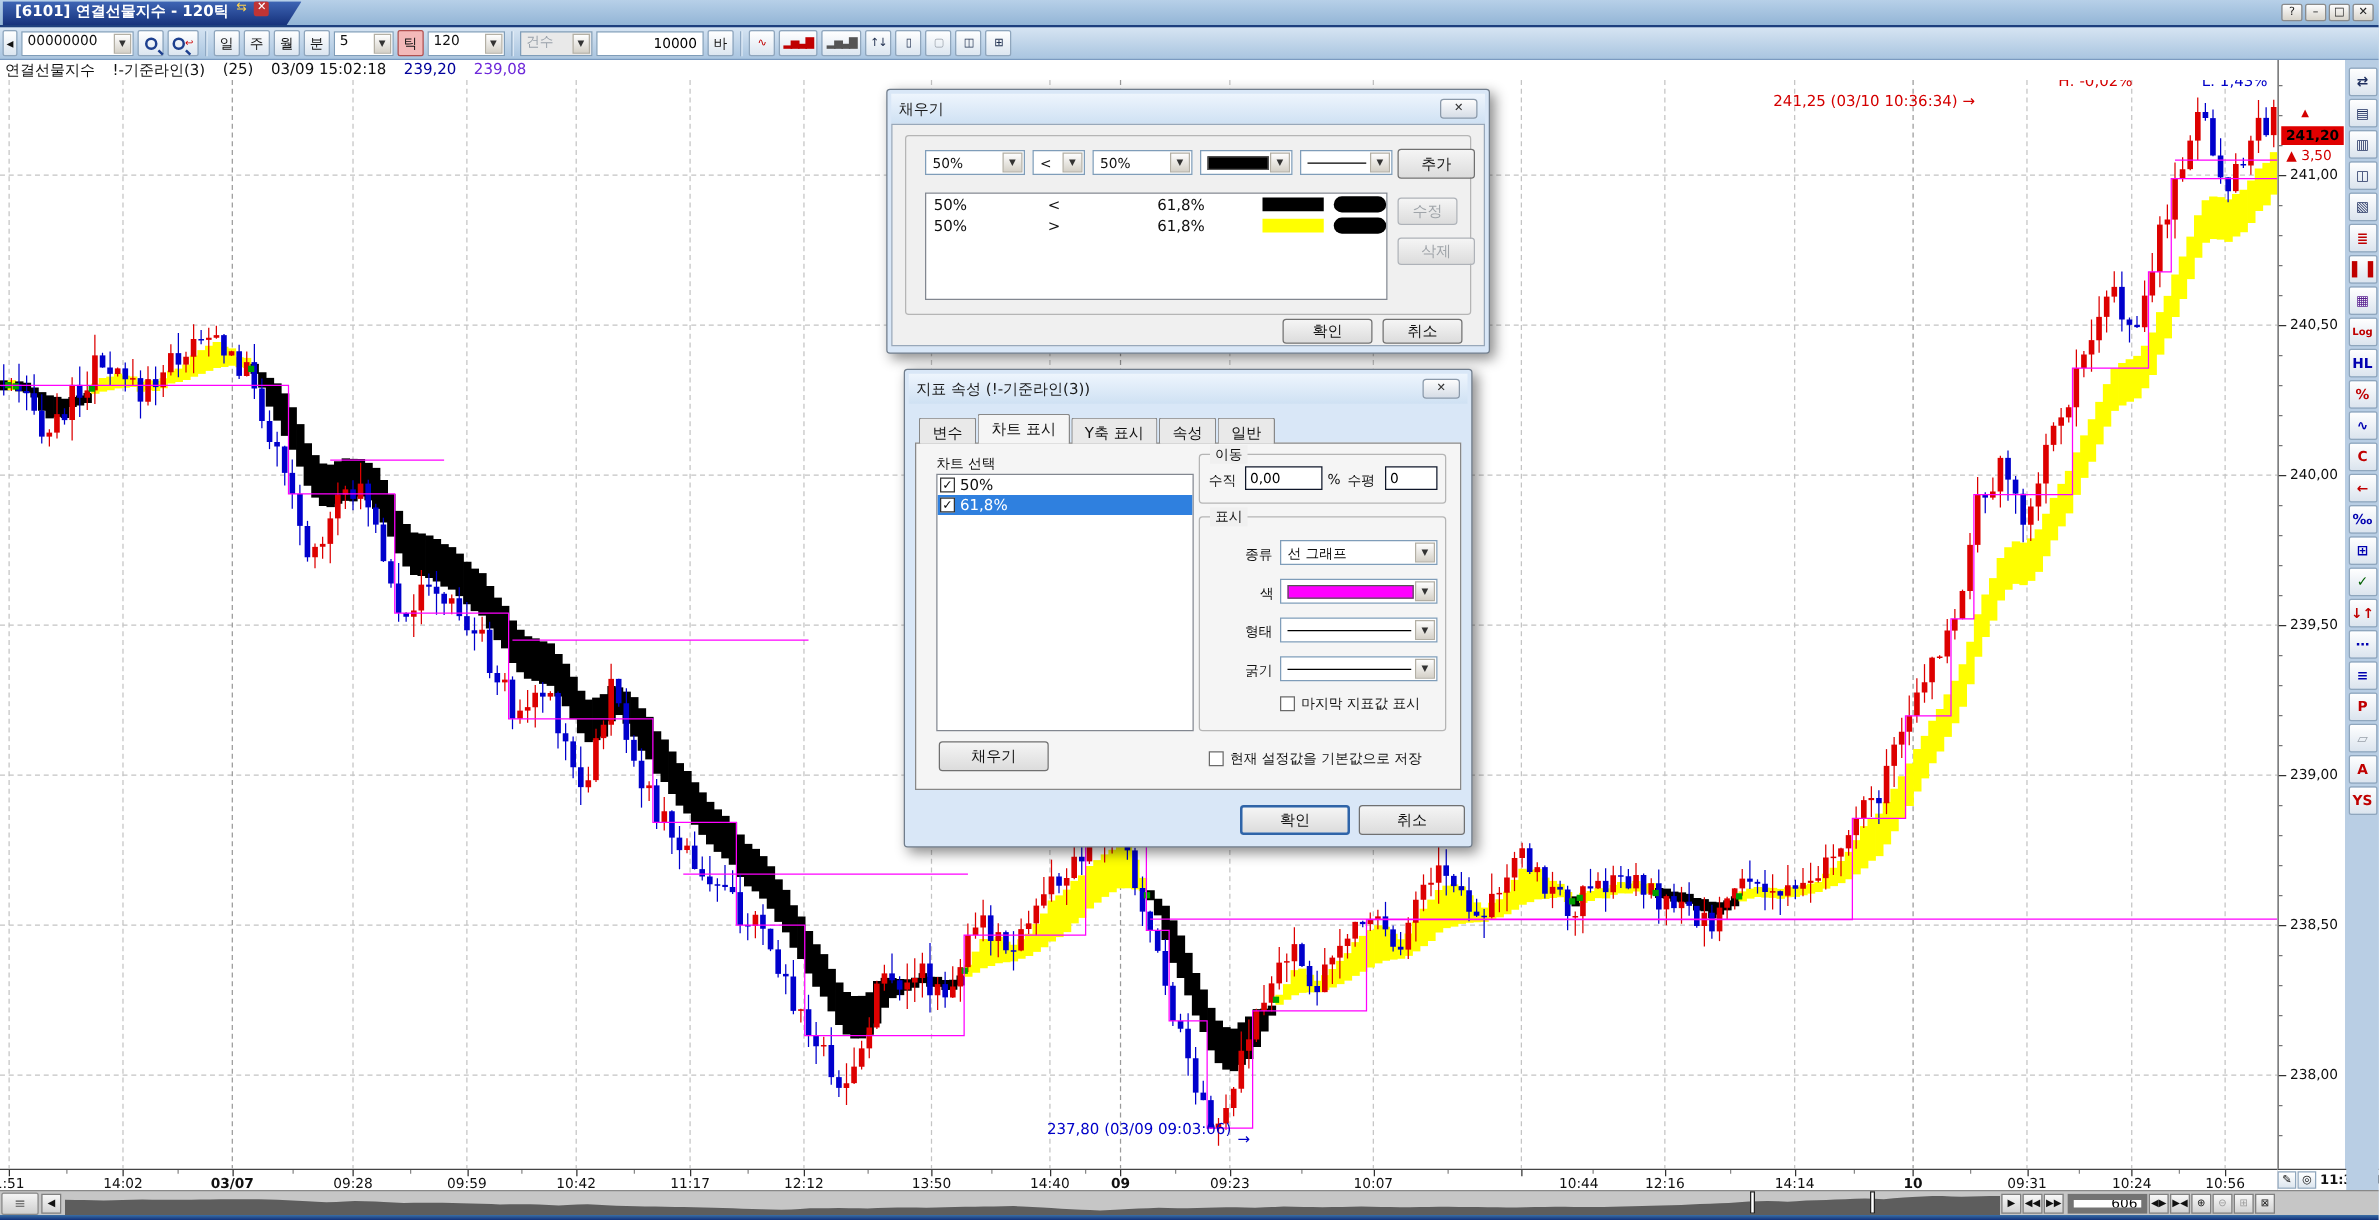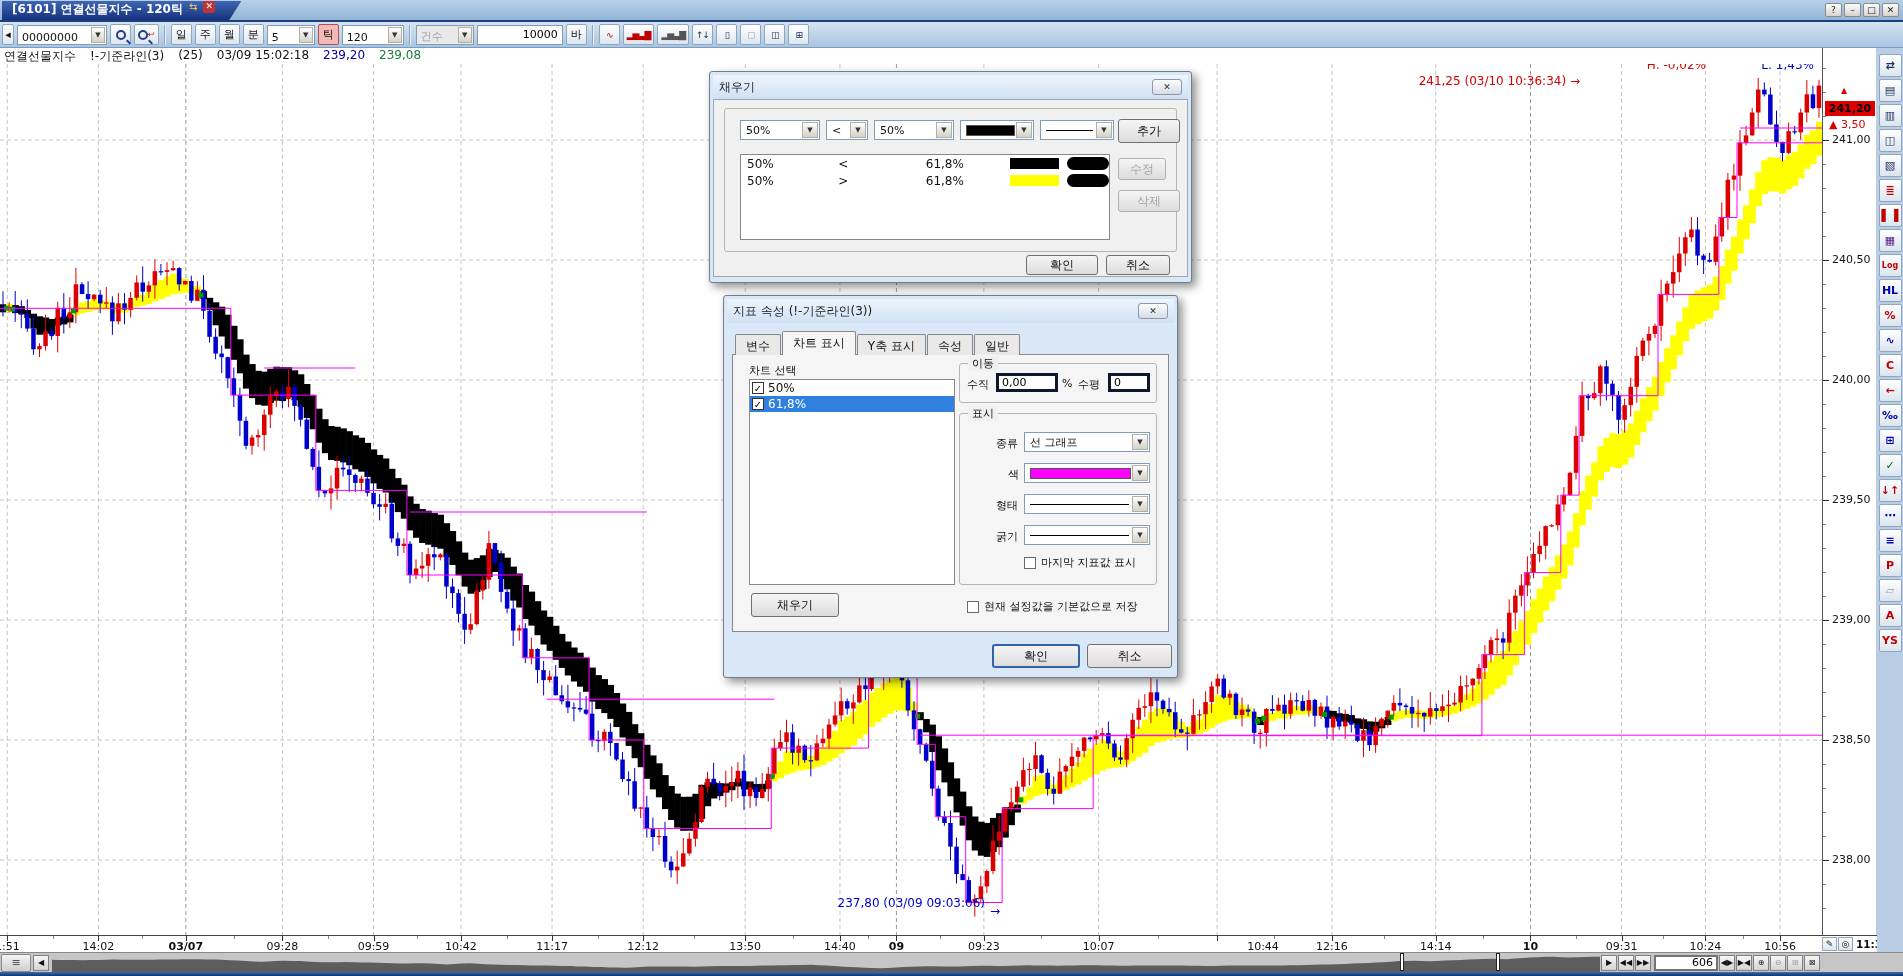--- a/index.html
+++ b/index.html
@@ -11,51 +11,51 @@
 .tab-ico{font-size:10px;color:#ffd34d;font-weight:normal}
 .tab-x{color:#fff;background:#c03434;font-size:9px;line-height:11px;width:12px;height:12px;text-align:center;border-radius:2px;font-weight:bold}
 .caption{position:absolute;right:4px;top:3px;display:flex;gap:2px}
 .cap-btn{width:17px;height:14px;background:linear-gradient(#fdfdfd,#d7d3ca);border:1px solid #8b8b8b;border-radius:2px;font-size:9px;line-height:12px;text-align:center;color:#222}
 
 .toolbar{position:absolute;left:0;top:22px;width:1903px;height:26px;background:linear-gradient(#d6e4f2,#a9c5e0);border-bottom:1px solid #7a9ac0;display:flex;align-items:center;padding-left:2px;gap:3px}
 .tb-sep{width:2px;height:20px;border-left:1px solid #8fa9c4;border-right:1px solid #e8f1fa;margin:0 2px}
 .tb-btn{height:21px;min-width:21px;padding:0 3px;background:linear-gradient(#ffffff,#dce6f0);border:1px solid #8fa6bd;border-radius:2px;display:flex;align-items:center;justify-content:center;font-size:11px}
 .tb-btn.pressed{background:#f3b9b9;border-color:#b05050}
 .tb-btn.dis{color:#9aa2ab}
-.combo{height:20px;background:#fff;border:1px solid #7f9db9;position:relative;display:flex;align-items:flex-end;padding:0 2px 0 4px;font-size:11px}
+.combo{height:20px;background:#fff;border:1px solid #7f9db9;position:relative;display:flex;align-items:flex-start;padding:0 2px 0 4px;font-size:11px}
 .combo .arr{position:absolute;right:1px;top:1px;bottom:1px;width:14px;background:linear-gradient(#fefefe,#d5d1c8);border:1px solid #b3afa4;font-size:7px;color:#333;display:flex;align-items:center;justify-content:center}
 .combo.dis{background:#e9e9e9;color:#9aa2ab}
 .tb-input{height:20px;border:1px solid #7f9db9;background:#fff;text-align:right;padding-right:4px;font-size:11px;width:86px}
 .mag{width:10px;height:10px;border:2px solid #1d3f8e;border-radius:50%;position:relative}
 .mag:after{content:"";position:absolute;width:5px;height:2px;background:#1d3f8e;transform:rotate(45deg);left:8px;top:9px}
 
 .chart-header{position:absolute;left:0;top:48px;width:1822px;height:16px;background:#fff;font-size:12px;display:flex;gap:14px;padding-left:4px;white-space:nowrap}
 .chart-canvas{position:absolute;left:0;top:64px;width:1822px;height:871px;background:#fff;overflow:hidden}
 .chart-wrap{position:absolute;left:0;top:48px;width:1822px;height:887px;background:#fff}
 .ann{position:absolute;font-size:12px;white-space:nowrap}
-.red{color:#d40000}.blue{color:#0000c8}.mag-t{color:#15803d}.navy{color:#00009a}
+.red{color:#d40000}.blue{color:#0000c8}.mag-t{color:#6d28d9}.navy{color:#00009a}
 .price-axis{position:absolute;left:1822px;top:48px;width:54px;height:904px;background:#fff;border-left:1px solid #555}
 .ptick{position:absolute;left:0;width:6px;height:1px;background:#333}
 .ptick.minor{width:3px;background:#777}
 .plabel{position:absolute;left:9px;font-size:11px;color:#111}
 .pricebox{position:absolute;left:2px;top:53px;width:50px;height:15px;background:#e00000;color:#000;font-weight:bold;font-size:11px;text-align:center;line-height:15px}
 .time-axis{position:absolute;left:0;top:935px;width:1822px;height:17px;background:#fff;border-top:1px solid #444}
 .ttick{position:absolute;top:0;width:1px;height:5px;background:#333}
 .ttick.minor{height:3px;background:#888}
 .tlabel{position:absolute;top:4px;width:60px;text-align:center;font-size:11px;color:#111}
 .tlabel.bold{font-weight:bold}
 .axis-tools{position:absolute;left:1822px;top:935px;width:81px;height:17px;background:#fff;border-top:1px solid #444;display:flex;align-items:center;gap:1px}
 .axt-btn{width:15px;height:14px;border:1px solid #8fa6bd;background:linear-gradient(#fff,#dde6ef);font-size:9px;text-align:center;line-height:12px}
 .clock{font-size:10.5px;font-weight:bold;padding-left:2px}
 
 .navigator{position:absolute;left:0;top:952px;width:1903px;height:20px;background:#c6c6c6;border-top:1px solid #888;display:flex;align-items:center}
 .nav-handle{width:30px;height:18px;margin:0 1px;background:linear-gradient(#f4f4f4,#cfcfcf);border:1px solid #8a8a8a;border-radius:2px;text-align:center;line-height:16px;color:#555}
 .nav-btn{width:16px;height:16px;background:linear-gradient(#f7f7f7,#d2d2d2);border:1px solid #808080;font-size:8px;text-align:center;line-height:14px;margin-left:1px}
 .nav-btn.dis{color:#9a9a9a}
-.nav-input{width:64px;height:16px;border:2px solid #737373;background:#fff;text-align:right;font-size:11px;padding-right:3px;margin-left:3px}
+.nav-input{width:64px;height:16px;border:5px solid #737373;background:#fff;text-align:right;font-size:11px;padding-right:3px;margin-left:3px}
 .bracket{position:absolute;top:953px;width:4px;height:18px;background:#fff;border:1px solid #222}
 .bottom-edge{position:absolute;left:0;top:972px;width:1903px;height:4px;background:linear-gradient(#3a6ea5,#10307a)}
 
 .right-tools{position:absolute;left:1877px;top:48px;width:26px;height:904px;background:#b9cee4;display:flex;flex-direction:column;align-items:center;padding-top:6px;gap:2px}
 .rtool{width:23px;height:23px;background:linear-gradient(#ffffff,#dbe4ee);border:1px solid #8fa6bd;border-radius:2px;display:flex;align-items:center;justify-content:center;font-size:11px;font-weight:bold}
 
 .dialog{position:absolute;background:#d9e7f7;border:1px solid #707d8c;border-radius:3px;box-shadow:4px 4px 10px rgba(0,0,0,.45);padding:3px}
 .dlg-title{height:24px;display:flex;align-items:center;padding:0 6px;font-size:12px;color:#1b1b1b;background:linear-gradient(#eef5fd,#cfe1f3)}
 .dlg-close{margin-left:auto;width:30px;height:16px;border:1px solid #8b99a9;border-radius:3px;background:linear-gradient(#fdfdfd,#d6dde6);text-align:center;line-height:14px;font-size:9px;color:#333;font-weight:bold}
 .dlg-client{position:relative;background:#f0f0f0;border:1px solid #98a8ba}
@@ -68,21 +68,21 @@
 .fill-row{display:flex;align-items:center;height:17px;font-size:12px;padding-left:6px}
 .fill-row .swatch{width:56px;height:11px;margin-right:8px}
 .fill-row .pill{width:48px;height:13px;background:#000;border-radius:7px}
 .li{display:flex;align-items:center;height:16px;font-size:12px;gap:4px;padding-left:2px}
 .li.sel{background:#2f80df;color:#fff}
 .cb{width:12px;height:12px;background:#fff;border:1px solid #333;font-size:10px;line-height:11px;text-align:center;color:#000;flex:none}
 .tabs{position:absolute;display:flex;align-items:flex-end}
 .tab{height:21px;padding:3px 10px 0;border:1px solid #888;border-bottom:none;border-radius:2px 2px 0 0;background:#e9e9e9;font-size:12px;margin-right:1px}
 .tab.active{height:24px;background:#f5f5f5;position:relative;z-index:3}
 .fld-label{position:absolute;font-size:11px}
-.fld-input{position:absolute;border:3px solid #0f172a;background:#fff;font-size:11px;padding:1px 3px;height:19px}
+.fld-input{position:absolute;border:1px solid #0f172a;background:#fff;font-size:11px;padding:1px 3px;height:19px}
 .dcombo{position:absolute;height:20px;background:#fff;border:1px solid #7f9db9;display:flex;align-items:center;padding:0 18px 0 5px;font-size:11px}
 .dcombo .arr{position:absolute;right:1px;top:1px;bottom:1px;width:16px;background:linear-gradient(#fefefe,#d5d1c8);border:1px solid #b3afa4;font-size:7px;display:flex;align-items:center;justify-content:center;color:#333}
 .lineglyph{flex:1;border-top:1px solid #000;margin-right:2px}
 .colorglyph{flex:1;height:11px;border:1px solid #555}
 .chkrow{position:absolute;display:flex;align-items:center;gap:5px;font-size:11px}
 .chk{width:12px;height:12px;border:1px solid #6a6a6a;background:#fff;flex:none}
 svg{display:block}
 </style>
 </head>
 <body>

